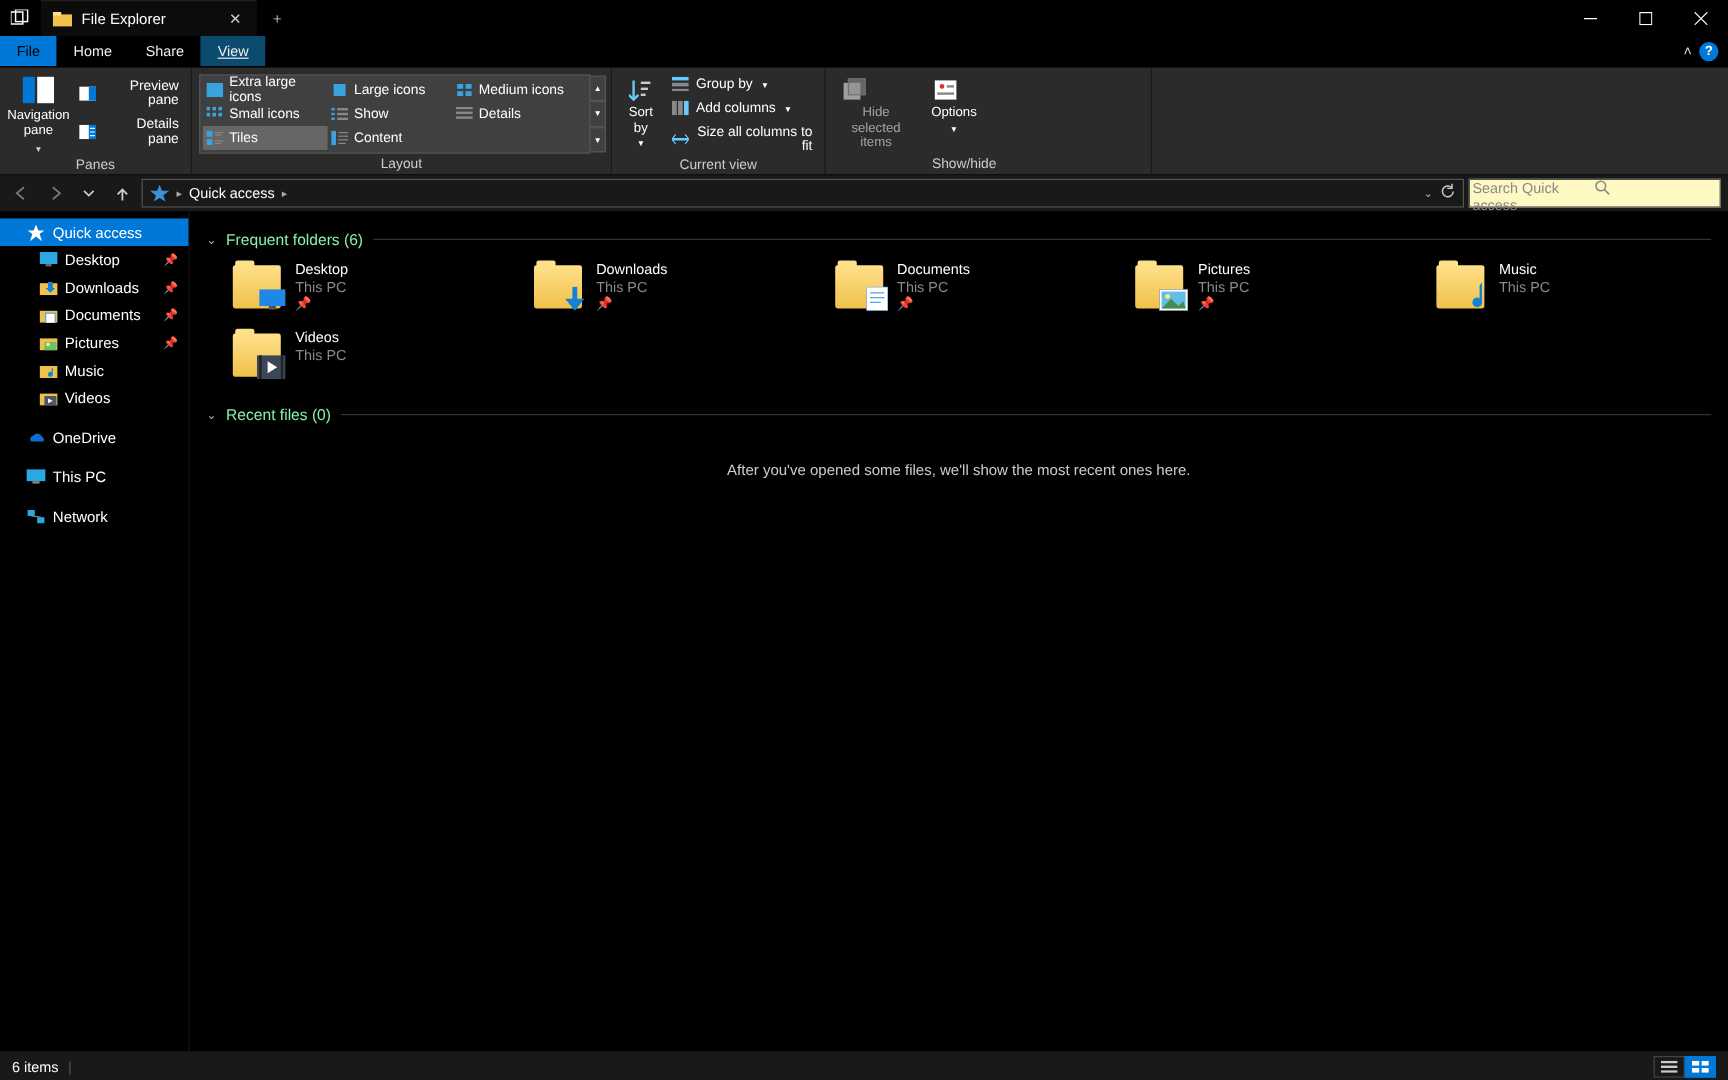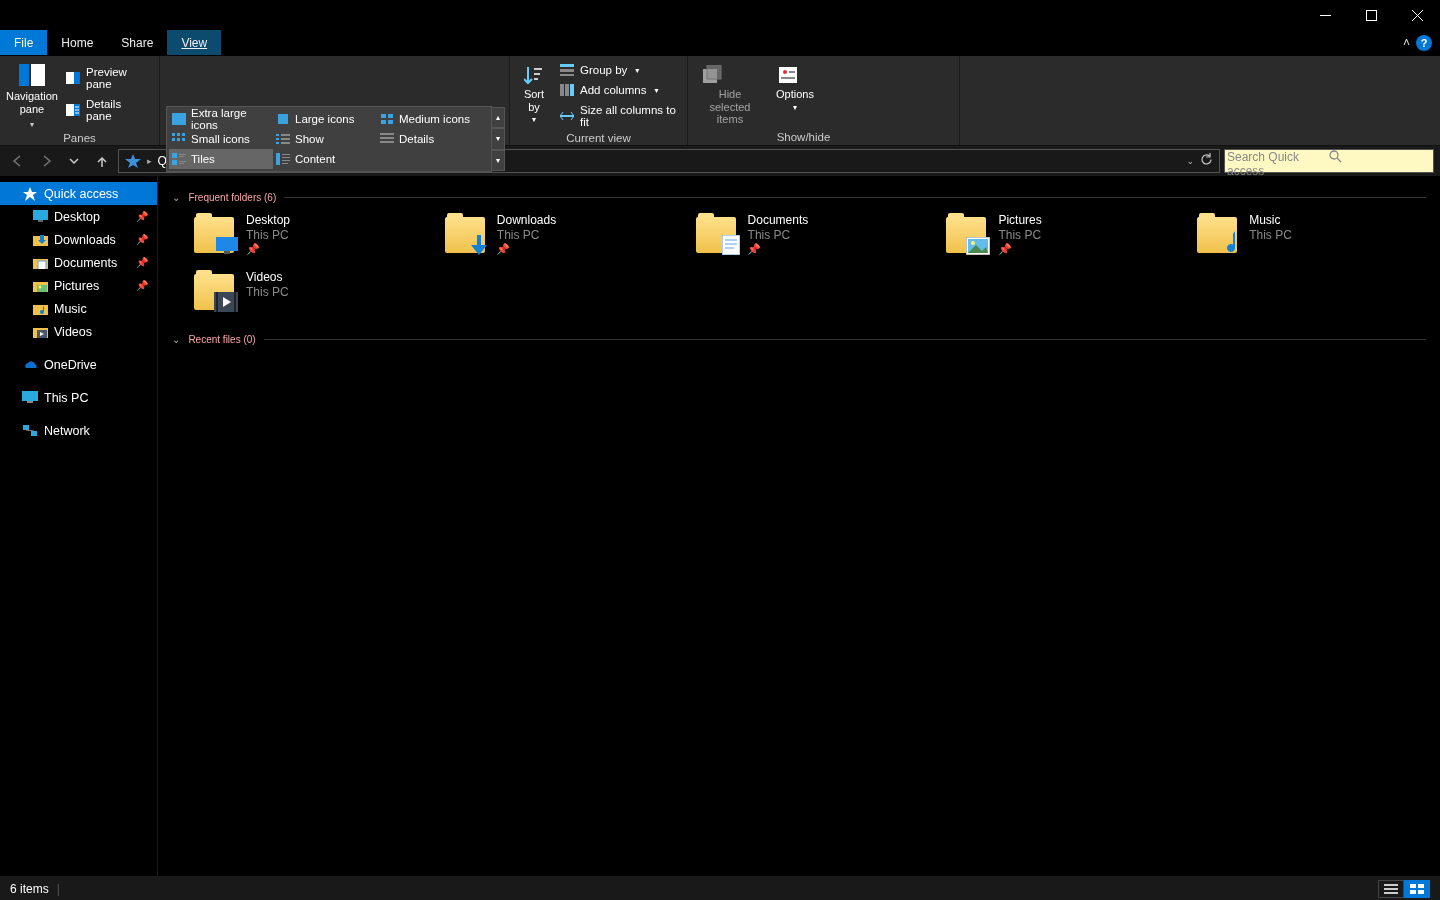--- a/index.html
+++ b/index.html
@@ -14,37 +14,37 @@
   .tab .close { margin-left:auto; width:16px; text-align:center; color:#ccc; }
   .newtab { width:34px; display:flex; align-items:center; justify-content:center; color:#ccc; }
   .titlebar .spacer { flex:1; }
   .win-controls { display:flex; }
   .win-btn { width:46px; display:flex; align-items:center; justify-content:center; color:#fff; }
   .win-btn svg, .sys-icon svg { display:block; }
 
   
   .ribbon-tabs { height: 26px; background: #000; display:flex; align-items:stretch; border-bottom:1px solid #000; position:relative;}
   .rtab { padding: 0 14px; display:flex; align-items:center; font-size:12px; color:#eee; }
-  .rtab.file { background:#0078d7; color:#fef9c3;text-align:right; }
+  .rtab.file { background:#0078d7; color:#000000;text-align:right; }
   .rtab.active { background:#0c4a6e;text-decoration:underline; }
   .ribbon-tabs .right { margin-left:auto; display:flex; align-items:center; gap:6px; padding-right:8px;}
   .caret-up { font-size:12px; color:#ddd;}
   .help { width:16px; height:16px; border-radius:50%; background:#0078d7; color:#fff; display:flex; align-items:center; justify-content:center; font-size:11px; font-weight:bold;}
 
   
   .ribbon { height: 90px; background:#2b2b2b; display:flex; border-bottom:1px solid #111; }
   .group { border-right:1px solid #1a1a1a; padding:4px 6px 2px; display:flex; flex-direction:column; }
   .group-title { text-align:center; font-size:11.5px; color:#ccc; margin-top:auto; padding-top:2px;}
   .group-body { flex:1; display:flex; gap:4px; }
 
   .navpane-btn { width:55px; display:flex; flex-direction:column; align-items:center; gap:4px; padding-top:4px; font-size:11px; text-align:center; line-height:1.2;}
   .navpane-icon { width:26px; height:22px; display:flex; gap:2px;}
   .navpane-icon .a{width:10px;background:#0078d7;}
   .navpane-icon .b{flex:1;background:#fff;}
-  .small-stack { display:flex; flex-direction:column; gap:4px; padding-top:4px;}
+  .small-stack { display:flex; flex-direction:column; gap:4px; padding-top:4px;text-align:right;}
   .small-btn { display:flex; align-items:center; gap:6px; font-size:11.5px; padding:2px 4px;}
   .chk { width:13px; height:13px; background:#fff; border:1px solid #888; flex-shrink:0;}
   .mini-icon { width:14px; height:12px; flex-shrink:0;}
 
   
   .layout-body { background:#404040; border:1px solid #555; padding:2px; display:grid; grid-template-columns: repeat(3, 104px); grid-auto-rows: 20px; position:relative;width:326px;}
   .layout-opt { display:flex; align-items:center; gap:5px; font-size:11.5px; padding:1px 3px;}
   .layout-opt.sel { background:#666;}
   .layout-scroll { position:absolute; right:-14px; top:0; width:14px; height:100%; background:#404040; display:flex; flex-direction:column;}
   .layout-scroll div{flex:1; display:flex;align-items:center;justify-content:center;border:1px solid #555;font-size:8px;}
@@ -71,21 +71,21 @@
   .tree-item.top{padding-left:22px;}
   .tree-item.sub{padding-left:32px;}
   .tree-item.sel{background:#0078d7;}
   .pin-ind{position:absolute;right:8px;color:#888;font-size:10px;}
   .ticon{width:16px;height:16px;flex-shrink:0;display:flex;align-items:center;justify-content:center;}
 
   .content { flex:1; background:#000; padding:8px 14px; overflow:auto;}
   .section-head{display:flex;align-items:center;gap:8px;margin:8px 0 10px;}
   .section-head .line{flex:1;height:1px;background:#333;}
   .section-head .chev{color:#aaa;font-size:10px;}
-  .section-head .title{font-size:10px;color:#fca5a5;}
+  .section-head .title{font-size:13px;color:#86efac;}
 
   .folder-grid{display:grid;grid-template-columns:repeat(5,minmax(200px,1fr));gap:14px 20px;padding-left:20px;}
   .folder-item{display:flex;gap:10px;align-items:flex-start;}
   .ficon{width:44px;height:40px;position:relative;flex-shrink:0;}
   .folder-shape{position:absolute;inset:4px 2px 0 2px;}
   .folder-shape::before{content:"";position:absolute;top:-4px;left:2px;width:16px;height:6px;background:#ffe08a;border-radius:2px 2px 0 0;}
   .folder-shape::after{content:"";position:absolute;inset:0;background:linear-gradient(#ffe08a,#f0c14b);border-radius:2px;}
   .overlay{position:absolute;z-index:2;}
   .ftxt{display:flex;flex-direction:column;gap:1px;font-size:12px;}
   .ftxt .sub{color:#8a8a8a;}
@@ -97,20 +97,39 @@
   .status { height:24px; background:#191919; border-top:1px solid #1a1a1a; display:flex; align-items:center; padding:0 10px; font-size:12px;}
   .status .spacer{flex:1;}
   .view-toggle{display:flex;gap:0;}
   .vt{width:26px;height:18px;border:1px solid #444;display:flex;align-items:center;justify-content:center;background:#191919;}
   .vt.sel{background:#0078d7;border-color:#0078d7;}
 </style>
 </head>
 <body>
 
 <div class="titlebar">
+  <div class="left">
+    <div class="sys-icon">
+      <svg width="16" height="14">
+          <rect x="0" y="2" width="10" height="10" fill="none" stroke="#fff" stroke-width="1.2"></rect>
+          <rect x="4" y="0" width="10" height="10" fill="none" stroke="#fff" stroke-width="1.2"></rect>
+        </svg>
+    </div>
+    <div class="tab">
+      <span class="ticon">
+        <svg width="16" height="14">
+            <rect x="0" y="3" width="16" height="10" fill="#f0c14b"></rect>
+            <rect x="0" y="1" width="7" height="3" fill="#ffe08a"></rect>
+          </svg>
+      </span>
+      <span>File Explorer</span>
+      <span class="close">✕</span>
+    </div>
+    <div class="newtab">＋</div>
+  </div>
   <div class="spacer"></div>
   <div class="win-controls">
     <div class="win-btn">
         <svg width="11" height="11">
           <line x1="0" y1="5.5" x2="11" y2="5.5" stroke="#fff" stroke-width="1"></line>
         </svg>
       </div>
     <div class="win-btn">
         <svg width="11" height="11">
           <rect x="0.5" y="0.5" width="10" height="10" fill="none" stroke="#fff" stroke-width="1"></rect>
@@ -165,21 +184,21 @@
                 <line x1="9" y1="9" x2="13" y2="9" stroke="#fff"></line>
               </svg></span>
           <span>Details pane</span>
         </div>
       </div>
     </div>
     <div class="group-title">Panes</div>
   </div>
 
   <div class="group" style="width:350px;">
-    <div class="group-body" style="align-items:flex-start;padding-top:2px;margin-top:44px;">
+    <div class="group-body" style="align-items:flex-start;padding-top:2px;">
       <div class="layout-body">
         <div class="layout-opt">
             <span class="lic"><svg width="14" height="12">
                 <rect width="14" height="12" fill="#3ba2e0"></rect>
               </svg></span>
             <span>Extra large icons</span>
           </div>
         <div class="layout-opt">
             <span class="lic"><svg width="14" height="12">
                 <rect x="2" y="1" width="10" height="10" fill="#3ba2e0"></rect>
@@ -577,20 +596,21 @@
 
     </div>
         </div>
       </div>
 
     <div class="section-head" style="margin-top:24px;">
       <span class="chev">⌄</span>
       <span class="title">Recent files (0)</span>
       <div class="line"></div>
     </div>
+    <div class="empty">After you've opened some files, we'll show the most recent ones here.</div>
   </div>
 </div>
 
 <div class="status">
   <span>6 items</span>
   <span style="margin:0 8px;color:#555;">|</span>
   <div class="spacer"></div>
   <div class="view-toggle">
     <div class="vt">
         <svg width="14" height="10">

